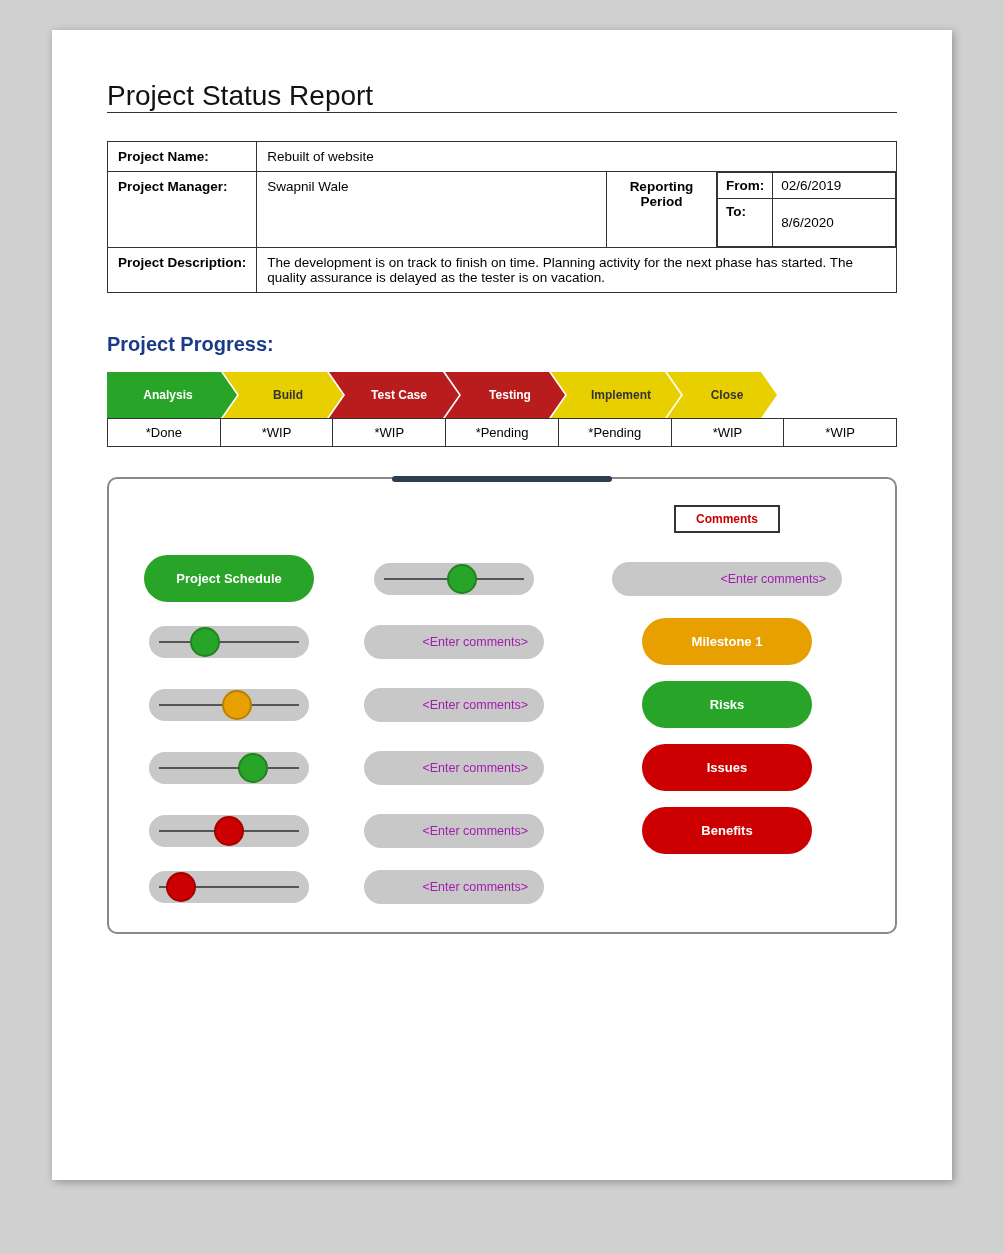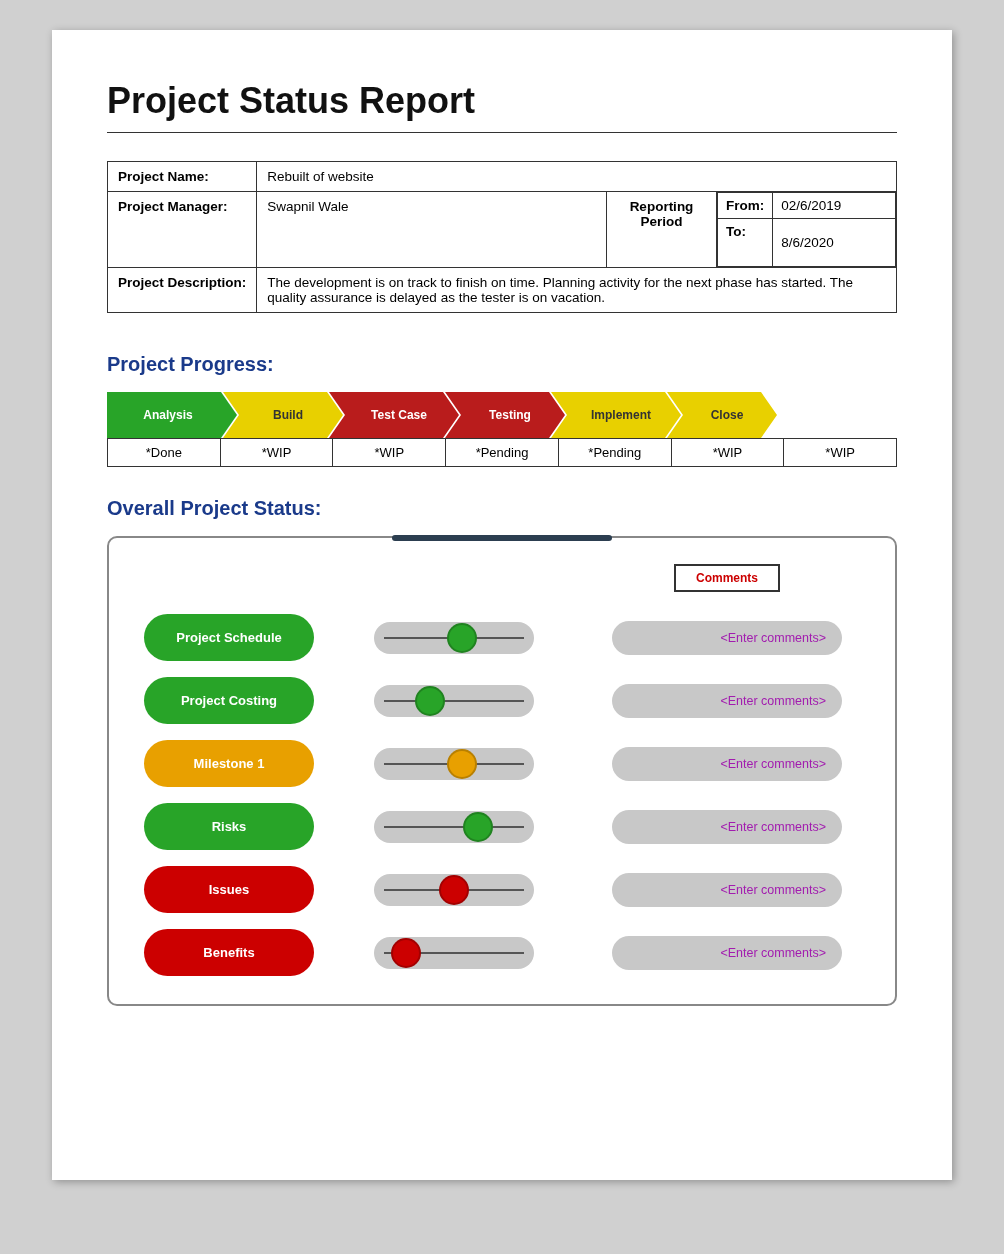--- a/index.html
+++ b/index.html
@@ -13,24 +13,23 @@
       font-family: Arial, sans-serif;
     }
     .page {
       background: #fff;
       width: 900px;
       min-height: 1150px;
       padding: 50px 55px;
       box-shadow: 2px 2px 8px rgba(0,0,0,0.3);
     }
     .page-title {
-      font-size: 36px;
-      font-weight: bold;
+      font-size: 28px;
+      font-weight: normal;
       color: #111;
-      margin-bottom: 10px;
     }
     .title-divider {
       border: none;
       border-top: 1.5px solid #333;
       margin-bottom: 28px;
     }
 
     
     .info-table {
       width: 100%;
@@ -279,21 +278,20 @@
       <div class="status-cell">*WIP</div>
       <div class="status-cell">*WIP</div>
       <div class="status-cell">*Pending</div>
       <div class="status-cell">*Pending</div>
       <div class="status-cell">*WIP</div>
       <div class="status-cell">*WIP</div>
     </div>
   </div>
 
   <div class="overall-section">
-    <div class="section-heading">Overall Project Status:</div>
 
     <div class="status-container">
       <div class="status-top-bar"></div>
 
       <div style="display:grid; grid-template-columns: 200px 30px 190px 30px 1fr; align-items:center;">
 
         <div></div>
         <div style="display:flex; justify-content:center; align-items:stretch; grid-row: span 7;">
           <div style="width:2px; height:100%; background: repeating-linear-gradient(to bottom, #c0392b 0px, #c0392b 8px, transparent 8px, transparent 14px);"></div>
         </div>
@@ -311,23 +309,20 @@
         <div class="status-slider-cell">
           <div class="slider-track">
             <div class="slider-line"></div>
             <div class="slider-thumb thumb-green" style="left: calc(55% - 15px);"></div>
           </div>
         </div>
         <div class="status-comment-cell">
           <div class="comment-box">&lt;Enter comments&gt;</div>
         </div>
 
-        <div class="status-label-cell">
-          <div class="status-badge badge-green">Project Costing</div>
-        </div>
         <div class="status-slider-cell">
           <div class="slider-track">
             <div class="slider-line"></div>
             <div class="slider-thumb thumb-green" style="left: calc(35% - 15px);"></div>
           </div>
         </div>
         <div class="status-comment-cell">
           <div class="comment-box">&lt;Enter comments&gt;</div>
         </div>
 

